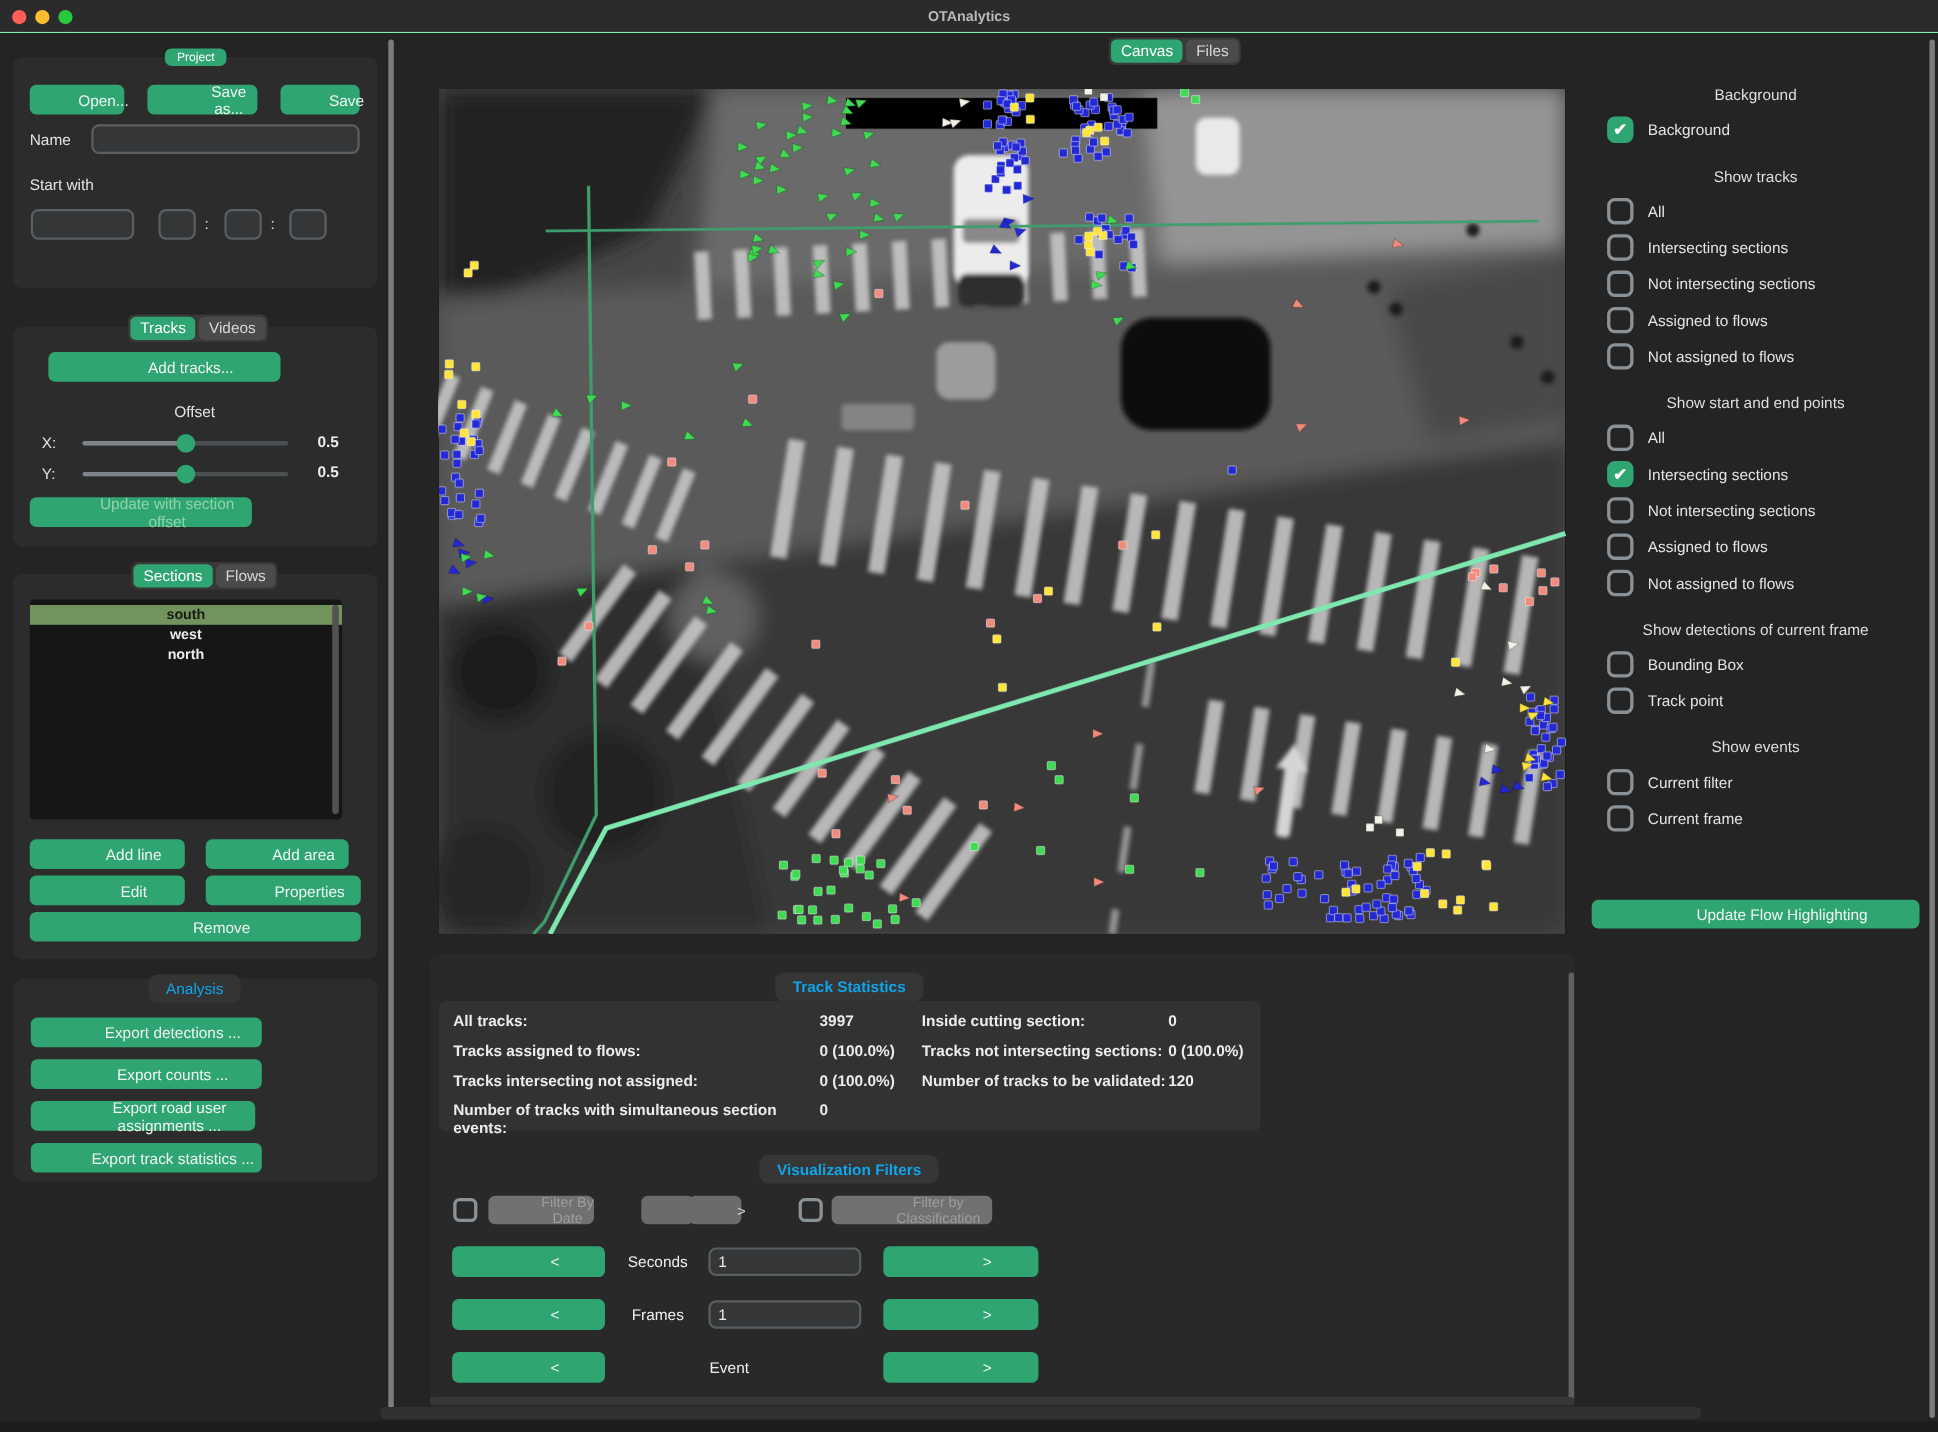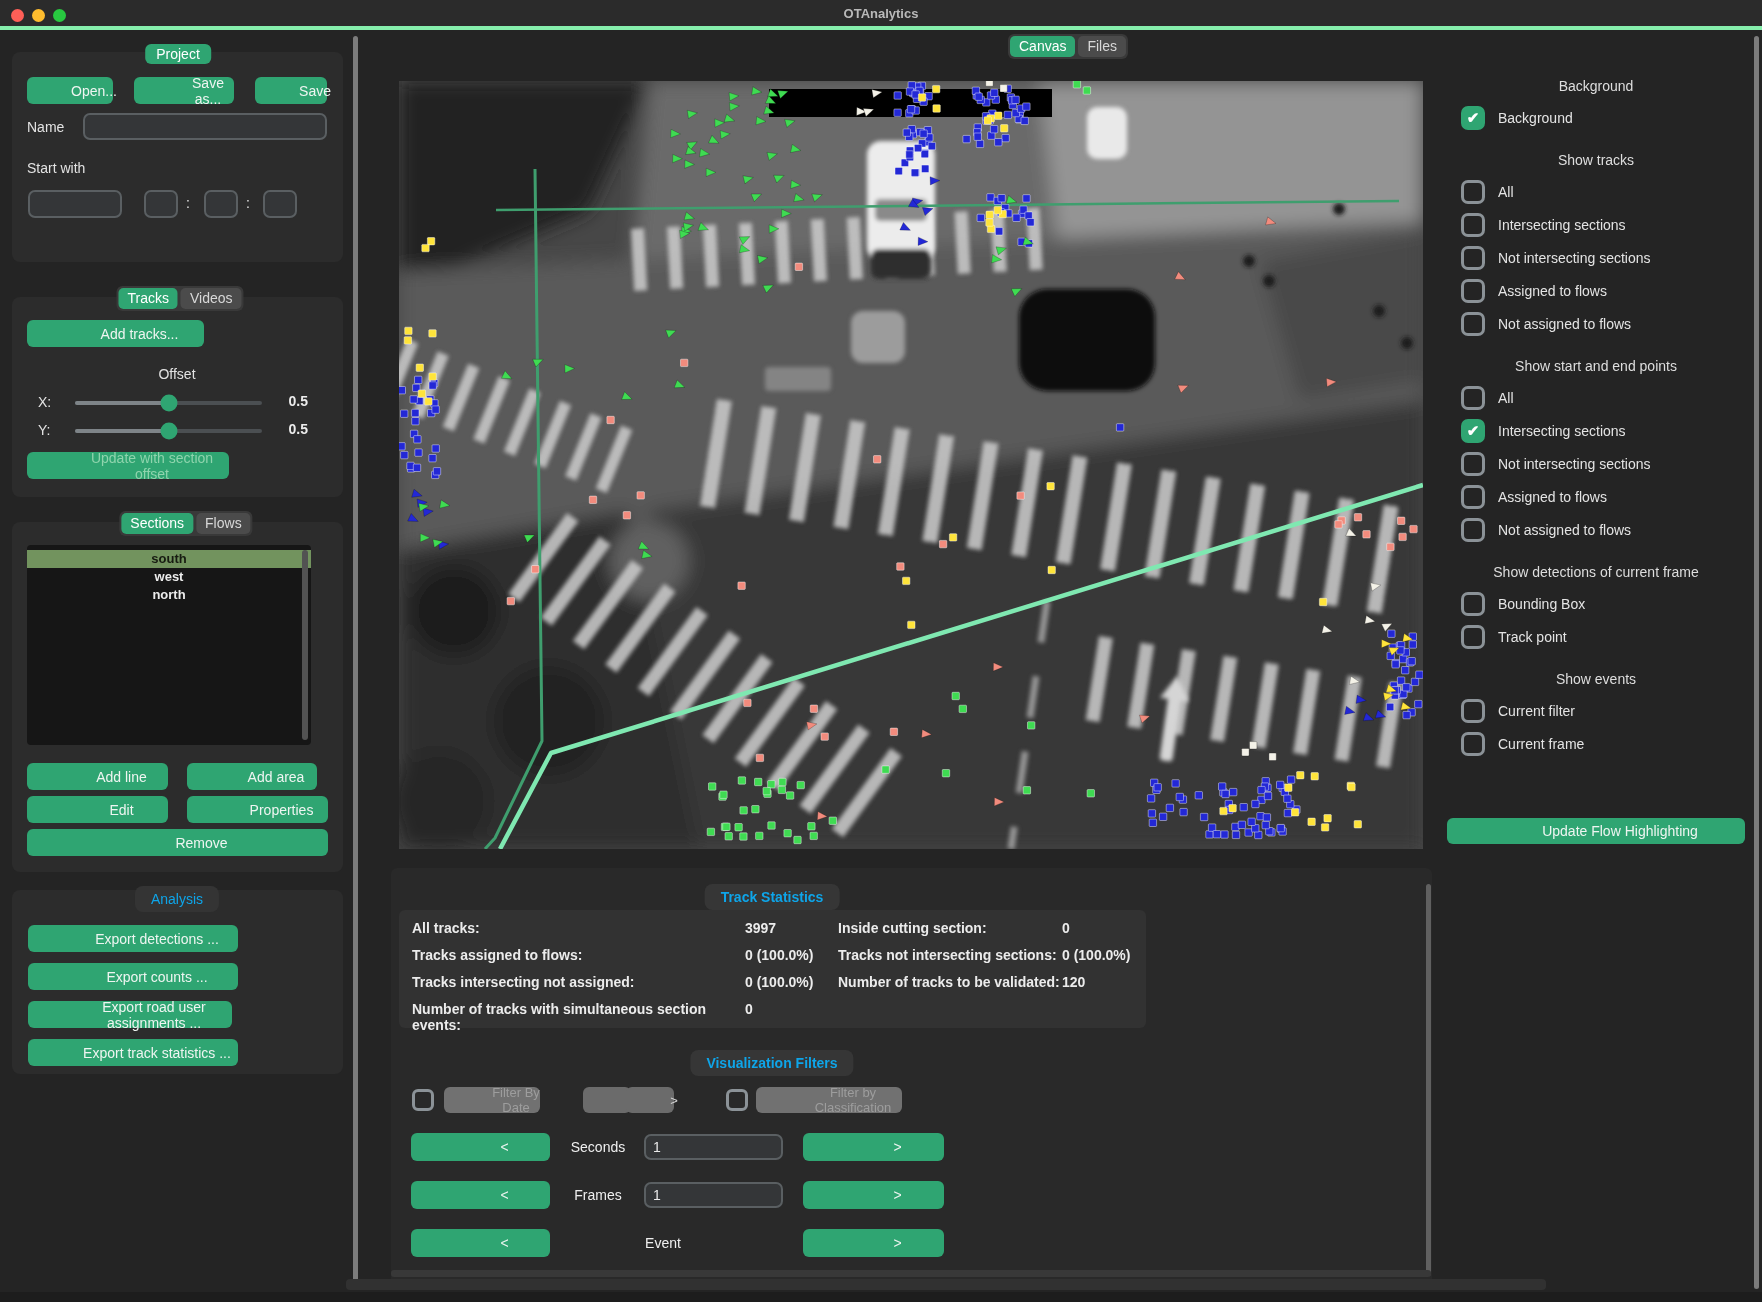--- a/index.html
+++ b/index.html
@@ -4,29 +4,29 @@
 <style>
   * { margin:0; padding:0; box-sizing:border-box; }
   html,body { width:1762px; height:1302px; }
   body {
     position:relative; overflow:hidden;
     background:#242424; color:#e3e3e3;
     font-family:"Liberation Sans", sans-serif;
   }
   
   .titlebar { position:absolute; left:0; top:0; width:1762px; height:30px;
-    background:#2b2b2b; border-bottom:4px solid #86efac;
+    background:#2b2b2b; border-bottom:1px solid #86efac;
     display:flex; align-items:center; justify-content:center; z-index:5; }
   .titlebar .title { font-size:13px; font-weight:bold; color:#b9b9b9; }
   .tl { position:absolute; left:11px; top:9px; display:flex; gap:8px; }
   .tl span { width:13px; height:13px; border-radius:50%; display:block; }
 
   
   .card { position:absolute; background:#2c2c2c; border-radius:8px; }
-  .chip { position:absolute; background:#2fa572; color:#fff; font-size:14px;
+  .chip { position:absolute; background:#2fa572; color:#fff; font-size:11px;
     padding:2px 11px; border-radius:6px; z-index:3; transform:translateX(-50%);text-align:center; }
   .btn { position:absolute; background:#2fa572; border:none; border-radius:6px;
     color:#eef5f1; font-family:inherit; font-size:14px;
     display:flex; align-items:center; justify-content:center; cursor:default;padding-left:48px; }
   .btn.muted { color:#8fd4ad; }
   .btn.gray { background:#717171; color:#9d9d9d; }
   .btn.small { background:#6b6b6b; color:#d5d5d5; font-size:13px; }
   .lbl { position:absolute; font-size:14px; color:#e3e3e3; }
   .inp { position:absolute; background:#343638; border:2px solid #5a5f62;
     border-radius:7px; color:#eaeaea; font-size:14px; font-family:inherit;
@@ -109,21 +109,21 @@
 <span class="lbl" style="left:186px;top:195px">:</span>
 <input class="inp" style="left: 204px; top: 190px; width: 34px; height: 28px;" value="">
 <span class="lbl" style="left:246px;top:195px">:</span>
 <input class="inp" style="left: 263px; top: 190px; width: 34px; height: 28px;" value="">
 
 <div class="seg" style="left:180px;top:286px">
   <span class="on">Tracks</span>
   <span class="off">Videos</span>
 </div>
 <div class="card" style="left:12px;top:297px;width:331px;height:200px"></div>
-<button class="btn" style="left:27px;top:320px;width:177px;height:27px">Add tracks...</button>
+<button class="btn" style="left:44px;top:320px;width:211px;height:27px">Add tracks...</button>
 <span class="lbl" style="left:62px;top:366px;width:230px;text-align:center">Offset</span>
 <span class="lbl" style="left:38px;top:394px">X:</span>
 <div class="track" style="left:75px;top:401px;width:187px">
   <div class="fill"></div>
   <div class="knob"></div>
 </div>
 <span class="slider-val" style="left:276px;top:393px;width:32px;text-align:right">0.5</span>
 <span class="lbl" style="left:38px;top:422px">Y:</span>
 <div class="track" style="left:75px;top:429px;width:187px">
   <div class="fill"></div>

